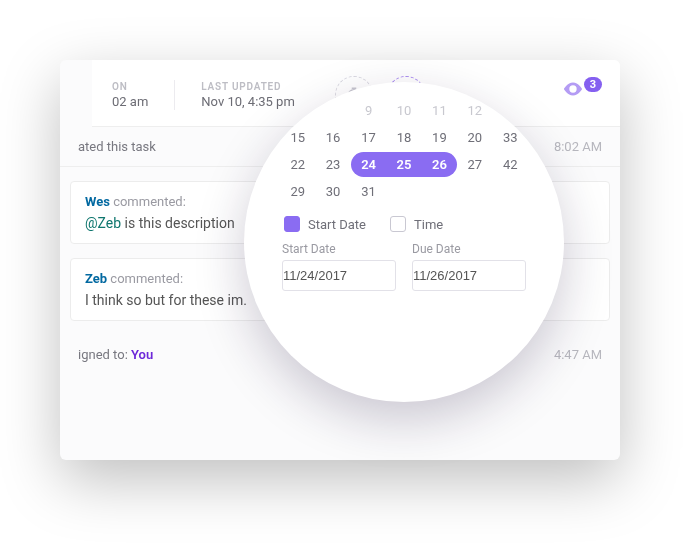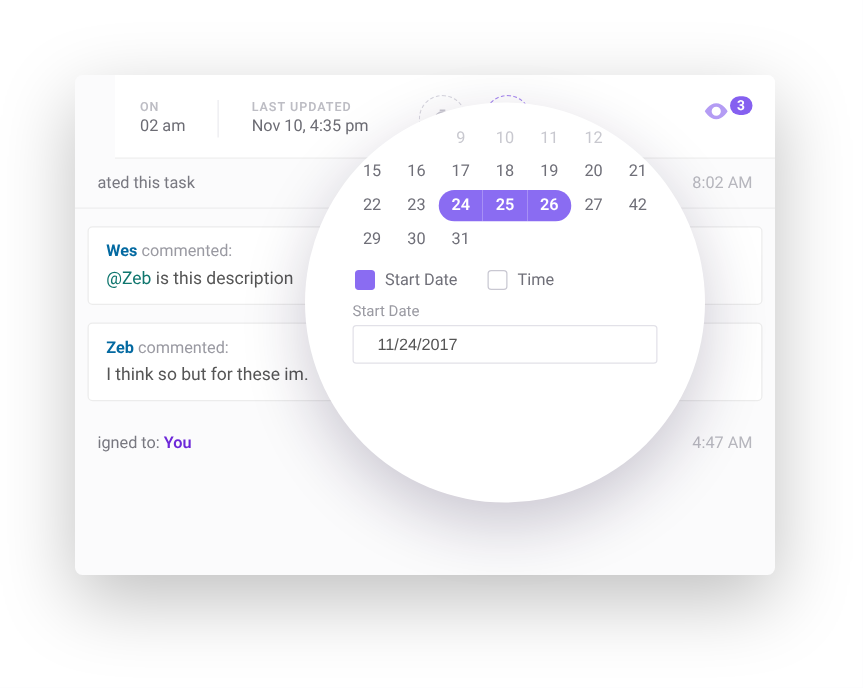--- a/index.html
+++ b/index.html
@@ -193,21 +193,21 @@
 .date-field label {
   display: block;
   font-size: 12px;
   color: #9a9aa2;
   margin-bottom: 4px;
 }
 .date-field input {
   width: 100%;
   border: 1px solid #e2e1e8;
   border-radius: 3px;
-  padding: 7px 19px;
+  padding: 7px 0;
   font-size: 13px;
   color: #555;
 }
 </style>
 </head>
 <body>
 
 <div class="shadow-box"></div>
 
 <div class="card">
@@ -293,21 +293,21 @@
         <span class="d faded">10</span>
         <span class="d faded">11</span>
         <span class="d faded">12</span>
         <span class="d faded">13</span>
         <span class="d ">15</span>
         <span class="d ">16</span>
         <span class="d ">17</span>
         <span class="d ">18</span>
         <span class="d ">19</span>
         <span class="d ">20</span>
-        <span class="d ">21</span>
+        <span class="d ">33</span>
         <span class="d ">22</span>
         <span class="d ">23</span>
         <span class="d selected sel-start">24</span>
         <span class="d selected sel-mid">25</span>
         <span class="d selected sel-end">26</span>
         <span class="d ">27</span>
         <span class="d ">42</span>
         <span class="d ">29</span>
         <span class="d ">30</span>
         <span class="d ">31</span>
@@ -323,14 +323,18 @@
       <span class="chk"></span>
       <span>Time</span>
     </div>
   </div>
 
   <div class="date-fields">
     <div class="date-field">
       <label>Start Date</label>
       <input type="text" value="11/24/2017" style="">
     </div>
+    <div class="date-field">
+      <label>Due Date</label>
+      <input type="text" value="11/26/2017" style="">
+    </div>
   </div>
 </div>
 
 </body></html>

